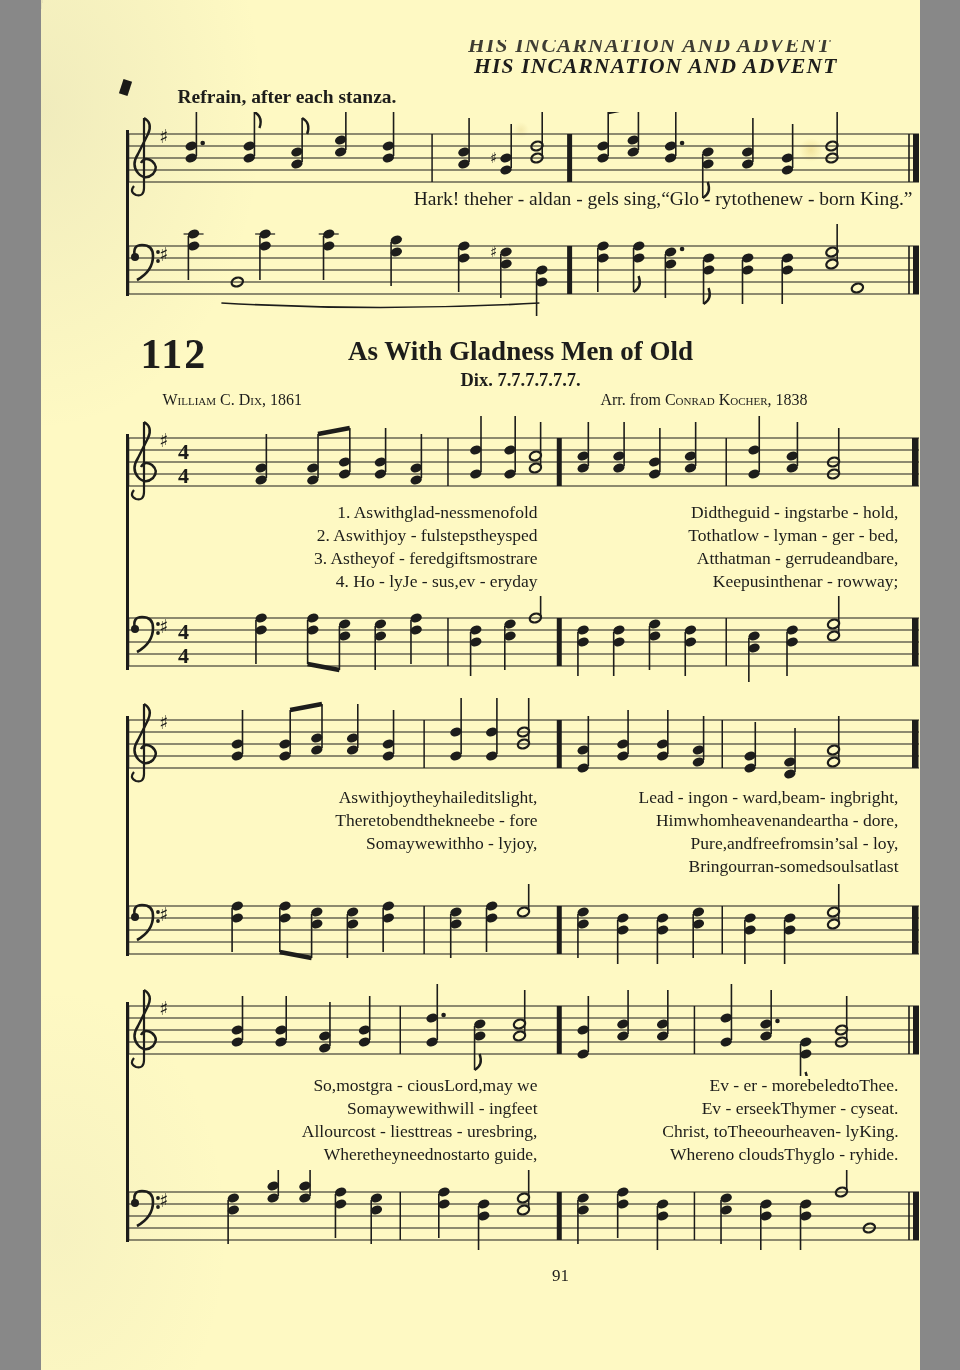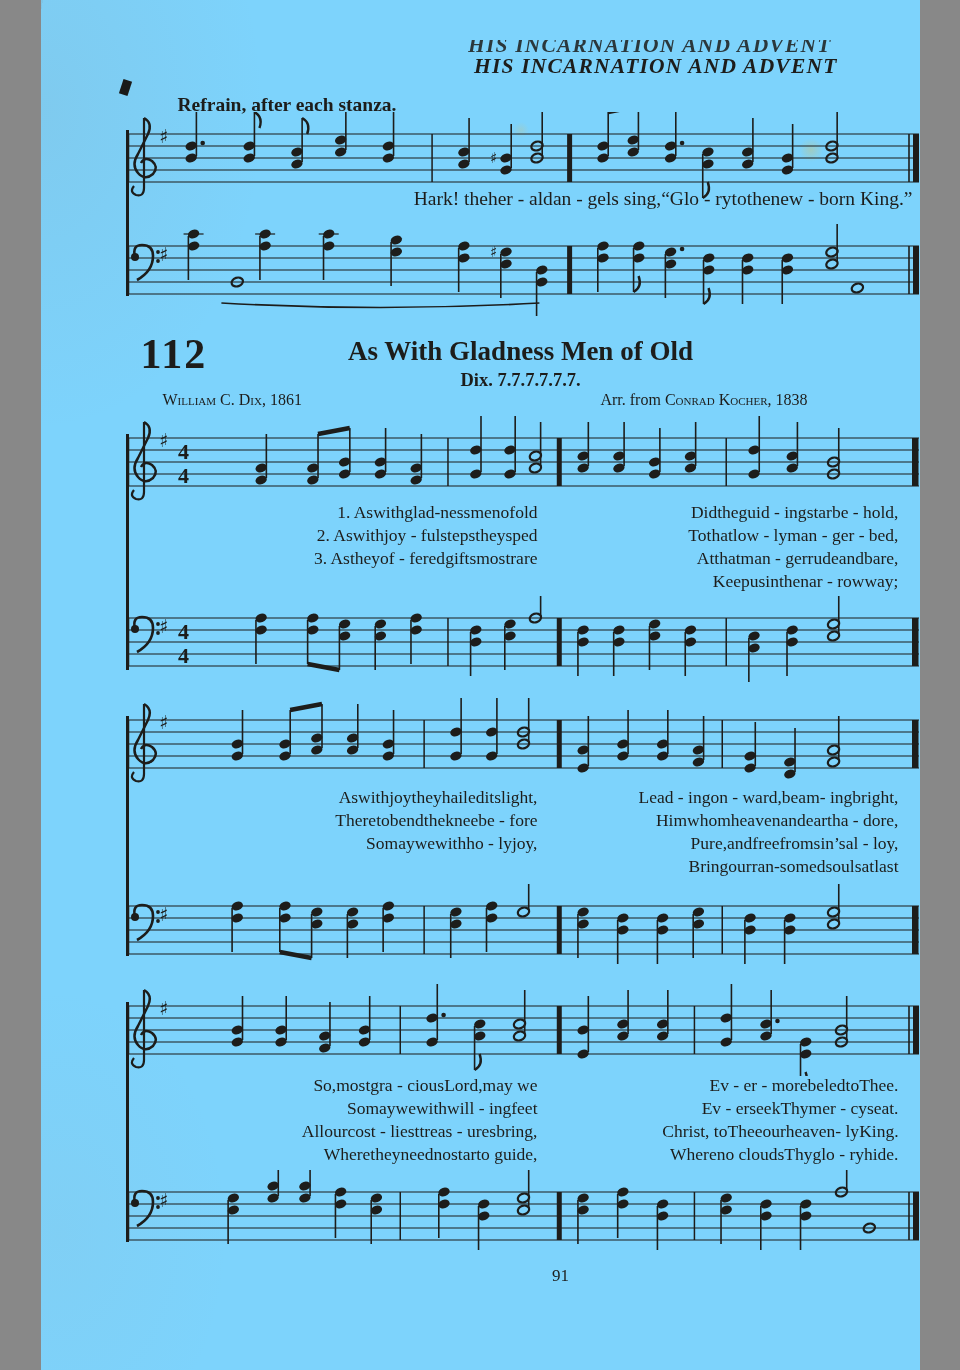--- a/index.html
+++ b/index.html
@@ -1,33 +1,33 @@
 <!DOCTYPE html>
 <html><head>
 <meta charset="utf-8">
 <style>
   html,body{margin:0;padding:0;background:#888;}
   .page{position:relative;width:879px;height:1370px;margin:0 auto;overflow:hidden;
-        background:#7dd3fc;
+        background:#fef9c3;
         font-family:"Liberation Serif","DejaVu Serif",serif;color:#1d1d1b;}
   .page::before{content:"";position:absolute;inset:0;pointer-events:none;
         background:
           radial-gradient(circle at 770px 150px, rgba(220,190,90,.35), rgba(220,190,90,0) 12px),
           radial-gradient(circle at 480px 130px, rgba(215,190,110,.25), rgba(215,190,110,0) 8px),
           linear-gradient(100deg, rgba(120,120,120,.10) 0 2px, transparent 2px 40px),
           radial-gradient(ellipse at 0% 8%, rgba(140,140,140,.12), transparent 18%),
           radial-gradient(ellipse at 2% 90%, rgba(160,160,160,.08), transparent 14%);}
   .speck{position:absolute;background:#1a1a18;}
   
   .runhead{position:absolute;right:82px;top:54px;font-size:21.5px;font-weight:bold;
         font-style:italic;letter-spacing:1.2px;white-space:nowrap;}
   .runhead-ghost{position:absolute;right:88px;top:40px;height:13px;overflow:hidden;opacity:.85;}
   .runhead-ghost>div{font-size:21.5px;font-weight:bold;font-style:italic;letter-spacing:1.2px;
         white-space:nowrap;transform:translateY(-7px);}
-  .refrain-label{position:absolute;left:137px;top:86px;font-size:19.5px;font-weight:bold;margin-top:8px;}
+  .refrain-label{position:absolute;left:137px;top:86px;font-size:19.5px;font-weight:bold;}
   
   .staff{position:absolute;left:85px;width:795px;height:92px;}
   .sysbar{position:absolute;left:85px;width:3.5px;background:#1c1c1a;}
   
   .lyricline{position:absolute;display:flex;justify-content:flex-end;
         white-space:nowrap;font-size:17.5px;}
   .refrain-lyrics{left:120px;width:752px;top:188px;font-size:19.5px;}
   
   .hymn-number{position:absolute;left:100px;top:330px;font-size:42px;font-weight:bold;letter-spacing:2px;}
   .hymn-title{position:absolute;left:0;width:960px;top:336px;text-align:center;
@@ -305,20 +305,26 @@
       <span>rare</span>
     </div>
   <div class="lyricline" style="left:512px;width:346px;top:548px">
       <span>At</span>
       <span>that</span>
       <span>man - ger</span>
       <span>rude</span>
       <span>and</span>
       <span>bare,</span>
     </div>
+  <div class="lyricline" style="left:133px;width:364px;top:571px">
+      <span>4. Ho - ly</span>
+      <span>Je - sus,</span>
+      <span>ev - ery</span>
+      <span>day</span>
+    </div>
   <div class="lyricline" style="left:512px;width:346px;top:571px">
       <span>Keep</span>
       <span>us</span>
       <span>in</span>
       <span>the</span>
       <span>nar - row</span>
       <span>way;</span>
     </div>
   <svg class="staff" style="top:596px" viewBox="0 0 795 92">
       <line x1="2" y1="22" x2="793" y2="22" stroke="#1d1d1b" stroke-width="1.1"></line>

